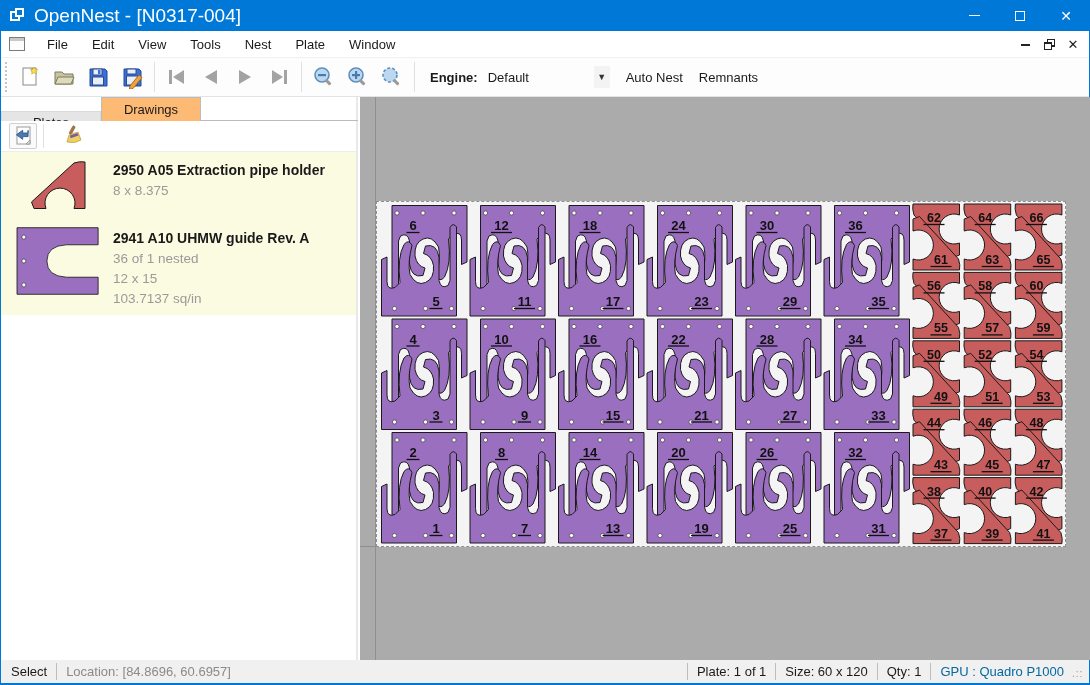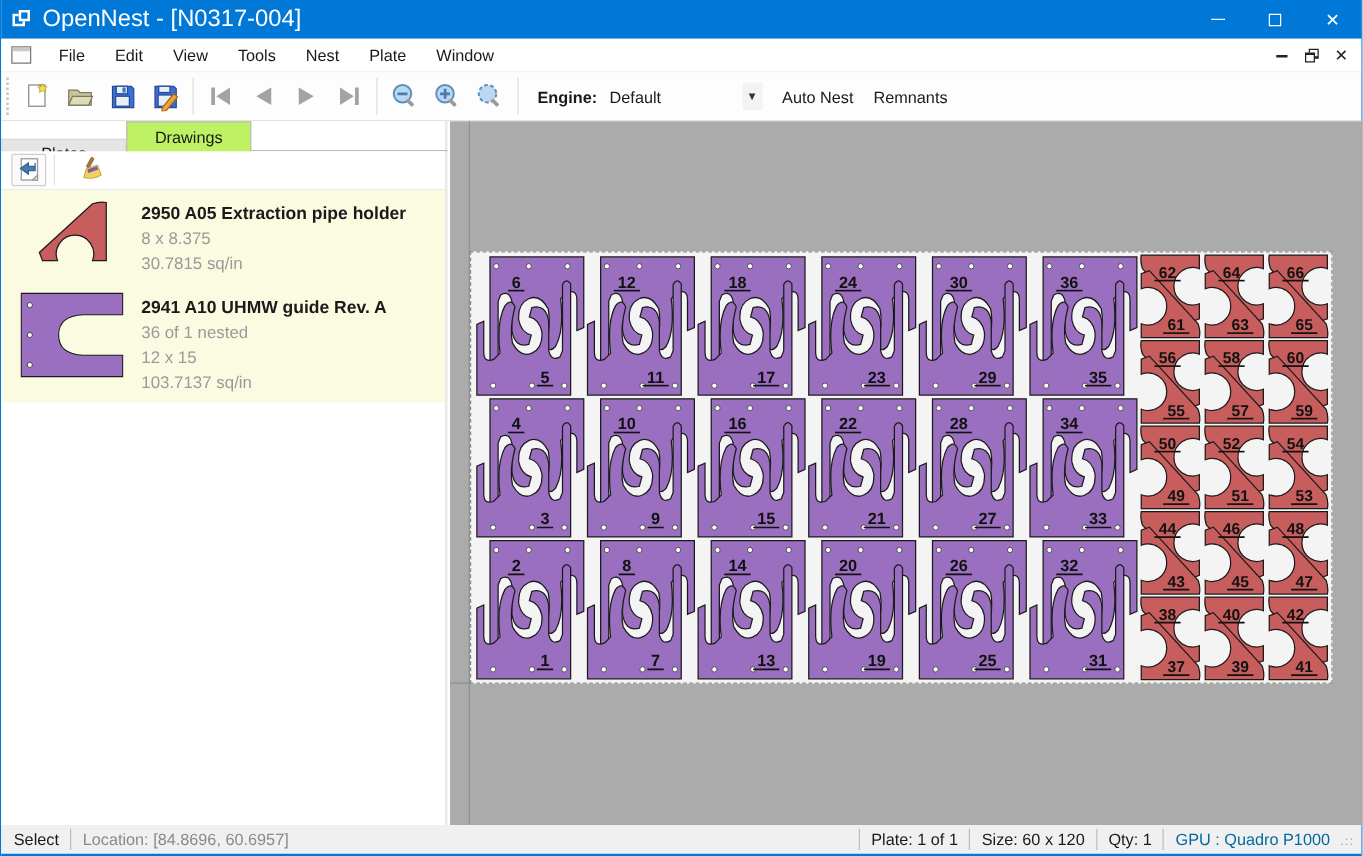--- a/index.html
+++ b/index.html
@@ -42,21 +42,21 @@
   .engine-drop { width:16px; height:22px; display:flex; align-items:center; justify-content:center; background:#f3f3f3; font-size:9px; color:#333; }
   .tb-text-btn { padding:5px 8px; }
 
   
   .main { position:absolute; left:0; top:97px; width:100%; height:563px; }
 
   
   .sidebar { position:absolute; left:0; top:0; width:357px; height:563px; background:#fff; border-right:2px solid #e9e9e9; }
   .tabs { position:absolute; left:0; top:0; height:24px; display:flex; }
   .tab { width:100px; height:22px; margin-top:14px; background:#e5e5e5; border:1px solid #d9d9d9; border-bottom:none; display:flex; align-items:center; justify-content:center; }
-  .tab.active { height:24px; margin-top:0; background:#bef264; border-color:#bcbcbc; position:relative; z-index:2;text-align:right; }
+  .tab.active { height:24px; margin-top:0; background:#fdba74; border-color:#bcbcbc; position:relative; z-index:2;text-align:right; }
   .tab-row-line { position:absolute; left:0; top:23px; width:357px; height:1px; background:#bcbcbc; }
   .side-toolbar { position:absolute; left:0; top:24px; width:355px; height:31px; background:#fff; border-bottom:1px solid #ededed; display:flex; align-items:center; }
   .side-tb-btn { width:28px; height:26px; margin-left:8px; display:flex; align-items:center; justify-content:center; }
   .side-tb-btn.framed { border:1px solid #cfcfcf; border-radius:2px; background:#fafafa; }
   .side-sep { width:1px; height:24px; background:#e0e0e0; margin:0 6px; }
   .drawing-list { position:absolute; left:0; top:55px; width:355px; background:#FBFBE2; }
   .drawing-item { display:flex; padding:6px 4px 6px 14px; }
   .thumb-box { width:92px; display:flex; align-items:flex-start; justify-content:flex-start; }
   .item-text { flex:1; padding-left:6px; }
   .item-title { font-weight:bold; font-size:14px; padding:4px 0 3px 0; }
@@ -249,21 +249,20 @@
       <div class="drawing-list" id="drawing-list">
           <div class="drawing-item">
             <div class="thumb-box">
               <svg width="86" height="56" viewBox="0 0 50 56">
                 <path d="M2,1 L48.5,1 L48.5,12 A15,15 0 1 0 48.5,40 L48.5,52 L42,54.5 L3,12 Q1,6 2,1 Z" transform="rotate(90 25 27) translate(0 -1)" fill="#C75D5D" stroke="#1b1b1b"></path>
               </svg>
             </div>
             <div class="item-text">
               <div class="item-title">2950 A05 Extraction pipe holder</div>
               <div class="item-line">8 x 8.375</div>
-              <div class="item-line">30.7815 sq/in</div>
             </div>
           </div>
           <div class="drawing-item">
             <div class="thumb-box">
               <svg width="86" height="70" viewBox="0 0 100 82">
                 <path d="M2,2 H97 V22 H60 Q37,23 37,41 Q37,59 60,60 H97 V80 H2 Z" fill="#9B6FC0" stroke="#1b1b1b"></path>
                 <circle cx="10" cy="13" r="2.4" fill="#fff" stroke="#333" stroke-width="0.8"></circle>
                 <circle cx="10" cy="41" r="2.4" fill="#fff" stroke="#333" stroke-width="0.8"></circle>
                 <circle cx="10" cy="69" r="2.4" fill="#fff" stroke="#333" stroke-width="0.8"></circle>
               </svg>

